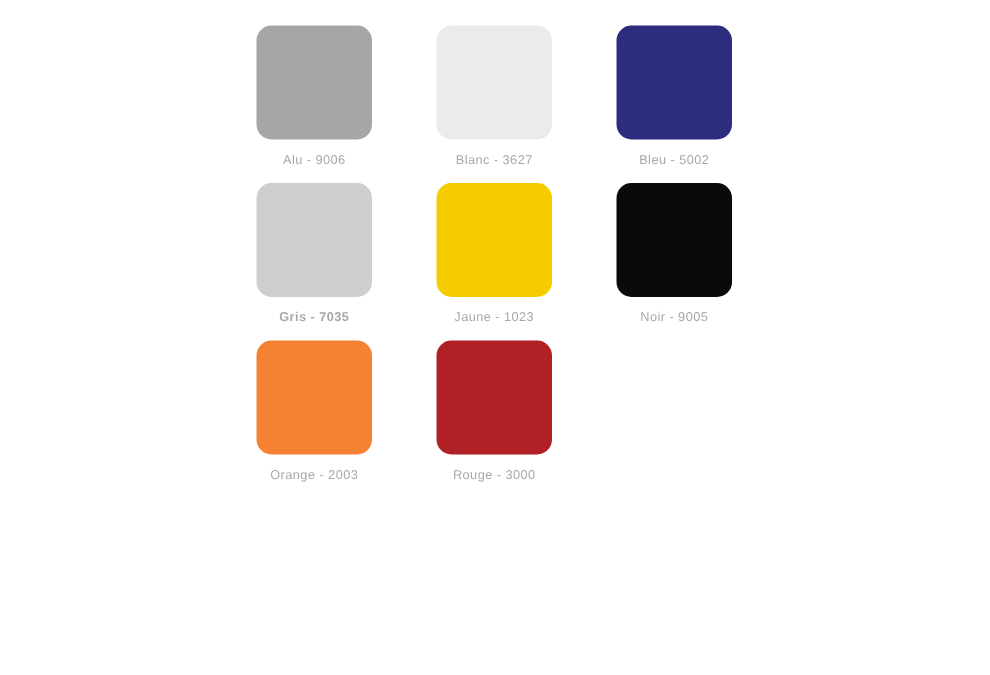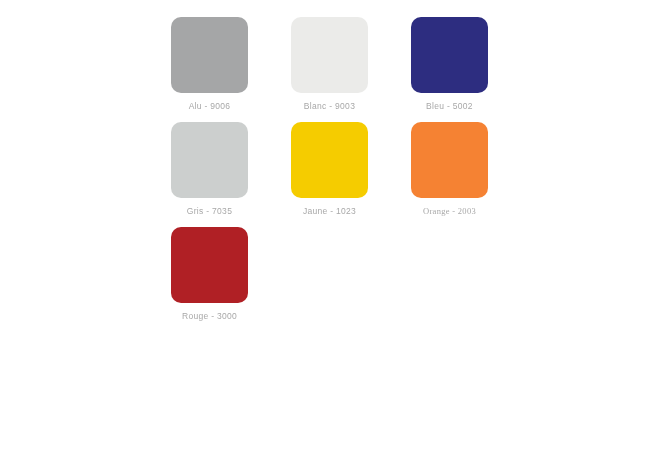--- a/index.html
+++ b/index.html
@@ -59,36 +59,40 @@
 <body>
 
 <div id="palette-board" style="background: rgb(255, 255, 255);">
   <div id="swatch-grid">
       <div class="swatch-cell">
         <div class="swatch-chip" style="background-color: rgb(165, 166, 167);"></div>
         <div class="swatch-label" style="color: rgb(168, 168, 168);">Alu - 9006</div>
       </div>
       <div class="swatch-cell">
         <div class="swatch-chip" style="background-color: rgb(235, 235, 233);"></div>
-        <div class="swatch-label" style="color: rgb(168, 168, 168);">Blanc - 9003</div>
+        <div class="swatch-label" style="color: rgb(168, 168, 168);">Blanc - 3627</div>
       </div>
       <div class="swatch-cell">
         <div class="swatch-chip" style="background-color: rgb(45, 45, 128);"></div>
         <div class="swatch-label" style="color: rgb(168, 168, 168); text-align: right;">Bleu - 5002</div>
       </div>
       <div class="swatch-cell">
         <div class="swatch-chip" style="background-color: rgb(204, 207, 206);"></div>
-        <div class="swatch-label" style="color: rgb(168, 168, 168);">Gris - 7035</div>
+        <div class="swatch-label" style="color: rgb(168, 168, 168); font-weight: bold;">Gris - 7035</div>
       </div>
       <div class="swatch-cell">
         <div class="swatch-chip" style="background-color: rgb(245, 204, 0);"></div>
         <div class="swatch-label" style="color: rgb(168, 168, 168);">Jaune - 1023</div>
       </div>
       <div class="swatch-cell">
+        <div class="swatch-chip" style="background-color: rgb(10, 10, 10);"></div>
+        <div class="swatch-label" style="color: rgb(168, 168, 168);">Noir - 9005</div>
+      </div>
+      <div class="swatch-cell">
         <div class="swatch-chip" style="background-color: rgb(245, 130, 51);"></div>
-        <div class="swatch-label" style="color: rgb(168, 168, 168); font-family: Liberation Serif, serif;">Orange - 2003</div>
+        <div class="swatch-label" style="color: rgb(168, 168, 168);">Orange - 2003</div>
       </div>
       <div class="swatch-cell">
         <div class="swatch-chip" style="background-color: rgb(176, 32, 37);"></div>
         <div class="swatch-label" style="color: rgb(168, 168, 168);">Rouge - 3000</div>
       </div>
     </div>
 </div>
 
 </body></html>

